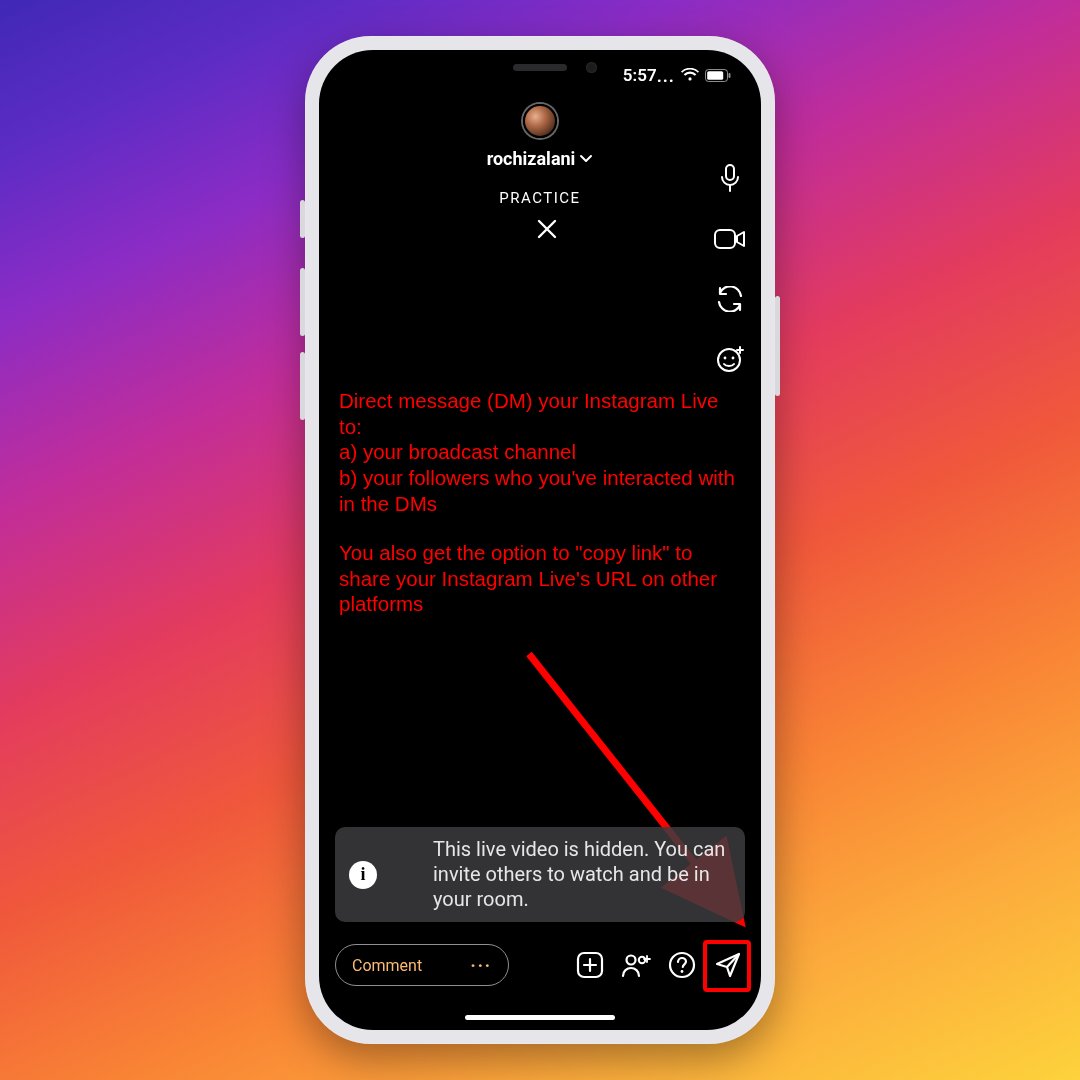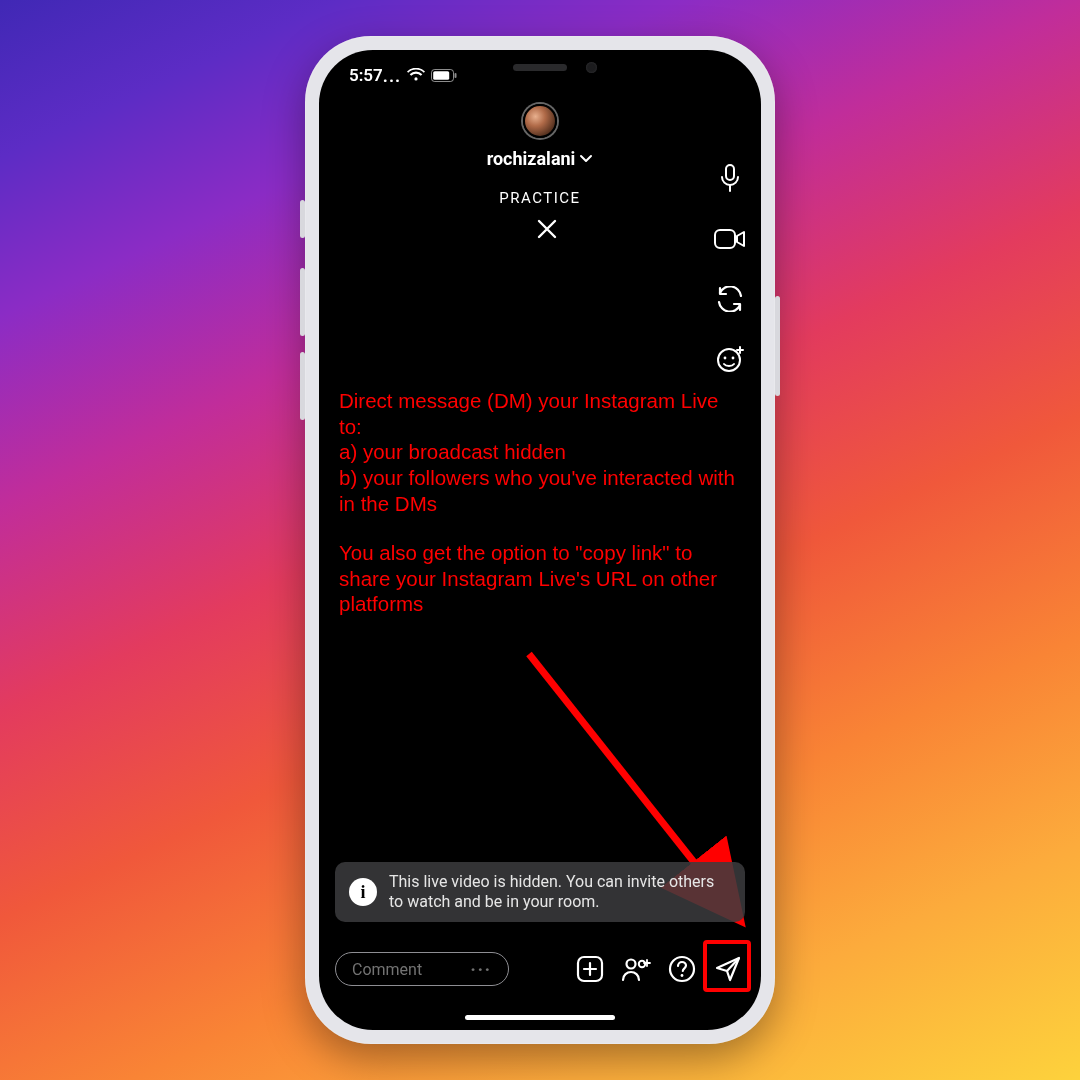--- a/index.html
+++ b/index.html
@@ -75,21 +75,21 @@
     position: absolute; right: 48px; top: 12px;
     width: 11px; height: 11px; border-radius: 50%;
     background: #1c1c1e;
     box-shadow: inset 0 0 2px #3a3a3c;
   }
 
   
   .status-bar {
     position: absolute; top: 10px; left: 0; right: 0;
     height: 30px;
-    display: flex; align-items: center; justify-content: flex-start;
+    display: flex; align-items: center; justify-content: flex-end;
     padding: 0 30px;
     font-size: 17px; font-weight: 600;
   }
   .status-right { display: flex; align-items: center; gap: 6px; }
   .sb-icon svg { display: block; }
   .status-right .dots { letter-spacing: 1px; font-size: 18px; }
 
   
   .header {
     position: absolute; top: 54px; left: 0; right: 0;
@@ -155,37 +155,37 @@
     gap: 12px;
   }
   .toast .info-icon {
     width: 28px; height: 28px; border-radius: 50%;
     background: #fff; color: #000;
     display: flex; align-items: center; justify-content: center;
     font-weight: 900; font-size: 18px; font-family: Georgia, serif;
     flex: none;
   }
   .toast .msg {
-    font-size: 16px; line-height: 1.25; color: #e6e6e6;
+    font-size: 20px; line-height: 1.25; color: #e6e6e6; margin-left: 44px;
   }
 
   
   .bottom-row {
     position: absolute;
     left: 16px; right: 16px; bottom: 44px;
     display: flex; align-items: center; gap: 12px;
   }
   .comment-pill {
     flex: none;
-    width: 174px; height: 34px;
+    width: 174px; height: 42px;
     border: 1.5px solid #8e8e93;
     border-radius: 22px;
     display: flex; align-items: center;
     padding: 0 16px;
-    color: #737373;
+    color: #fdba74;
     font-size: 16px;
     justify-content: space-between;
   }
   .comment-pill .dots3 { letter-spacing: 2px; font-weight: 900; }
   .bottom-row .ic {
     width: 34px; height: 34px;
     display: flex; align-items: center; justify-content: center;
   }
   .bottom-row .spacer2 { flex: 1; }
 
@@ -299,21 +299,21 @@
           <circle cx="10" cy="14" r="1.4" fill="#fff"></circle>
           <circle cx="18" cy="14" r="1.4" fill="#fff"></circle>
           <path d="M9 20c2 2.5 8 2.5 10 0" fill="none" stroke="#fff" stroke-width="2" stroke-linecap="round"></path>
           <path d="M25 3v6M22 6h6" stroke="#fff" stroke-width="2" stroke-linecap="round"></path>
         </svg>
       </div>
     </div>
 
     <div class="annotation">
       <p style="white-space: pre-line;">Direct message (DM) your Instagram Live to:
-a) your broadcast hidden
+a) your broadcast channel
 b) your followers who you've interacted with in the DMs</p>
       <p>You also get the option to "copy link" to share your Instagram Live's URL on other platforms</p>
     </div>
 
     <svg class="arrow-svg" viewBox="0 0 260 290">
       <defs>
         <marker id="ahead" markerWidth="12" markerHeight="12" refX="7" refY="6" orient="auto">
           <path d="M0 0 L12 6 L0 12 z" fill="#ff0000"></path>
         </marker>
       </defs>

